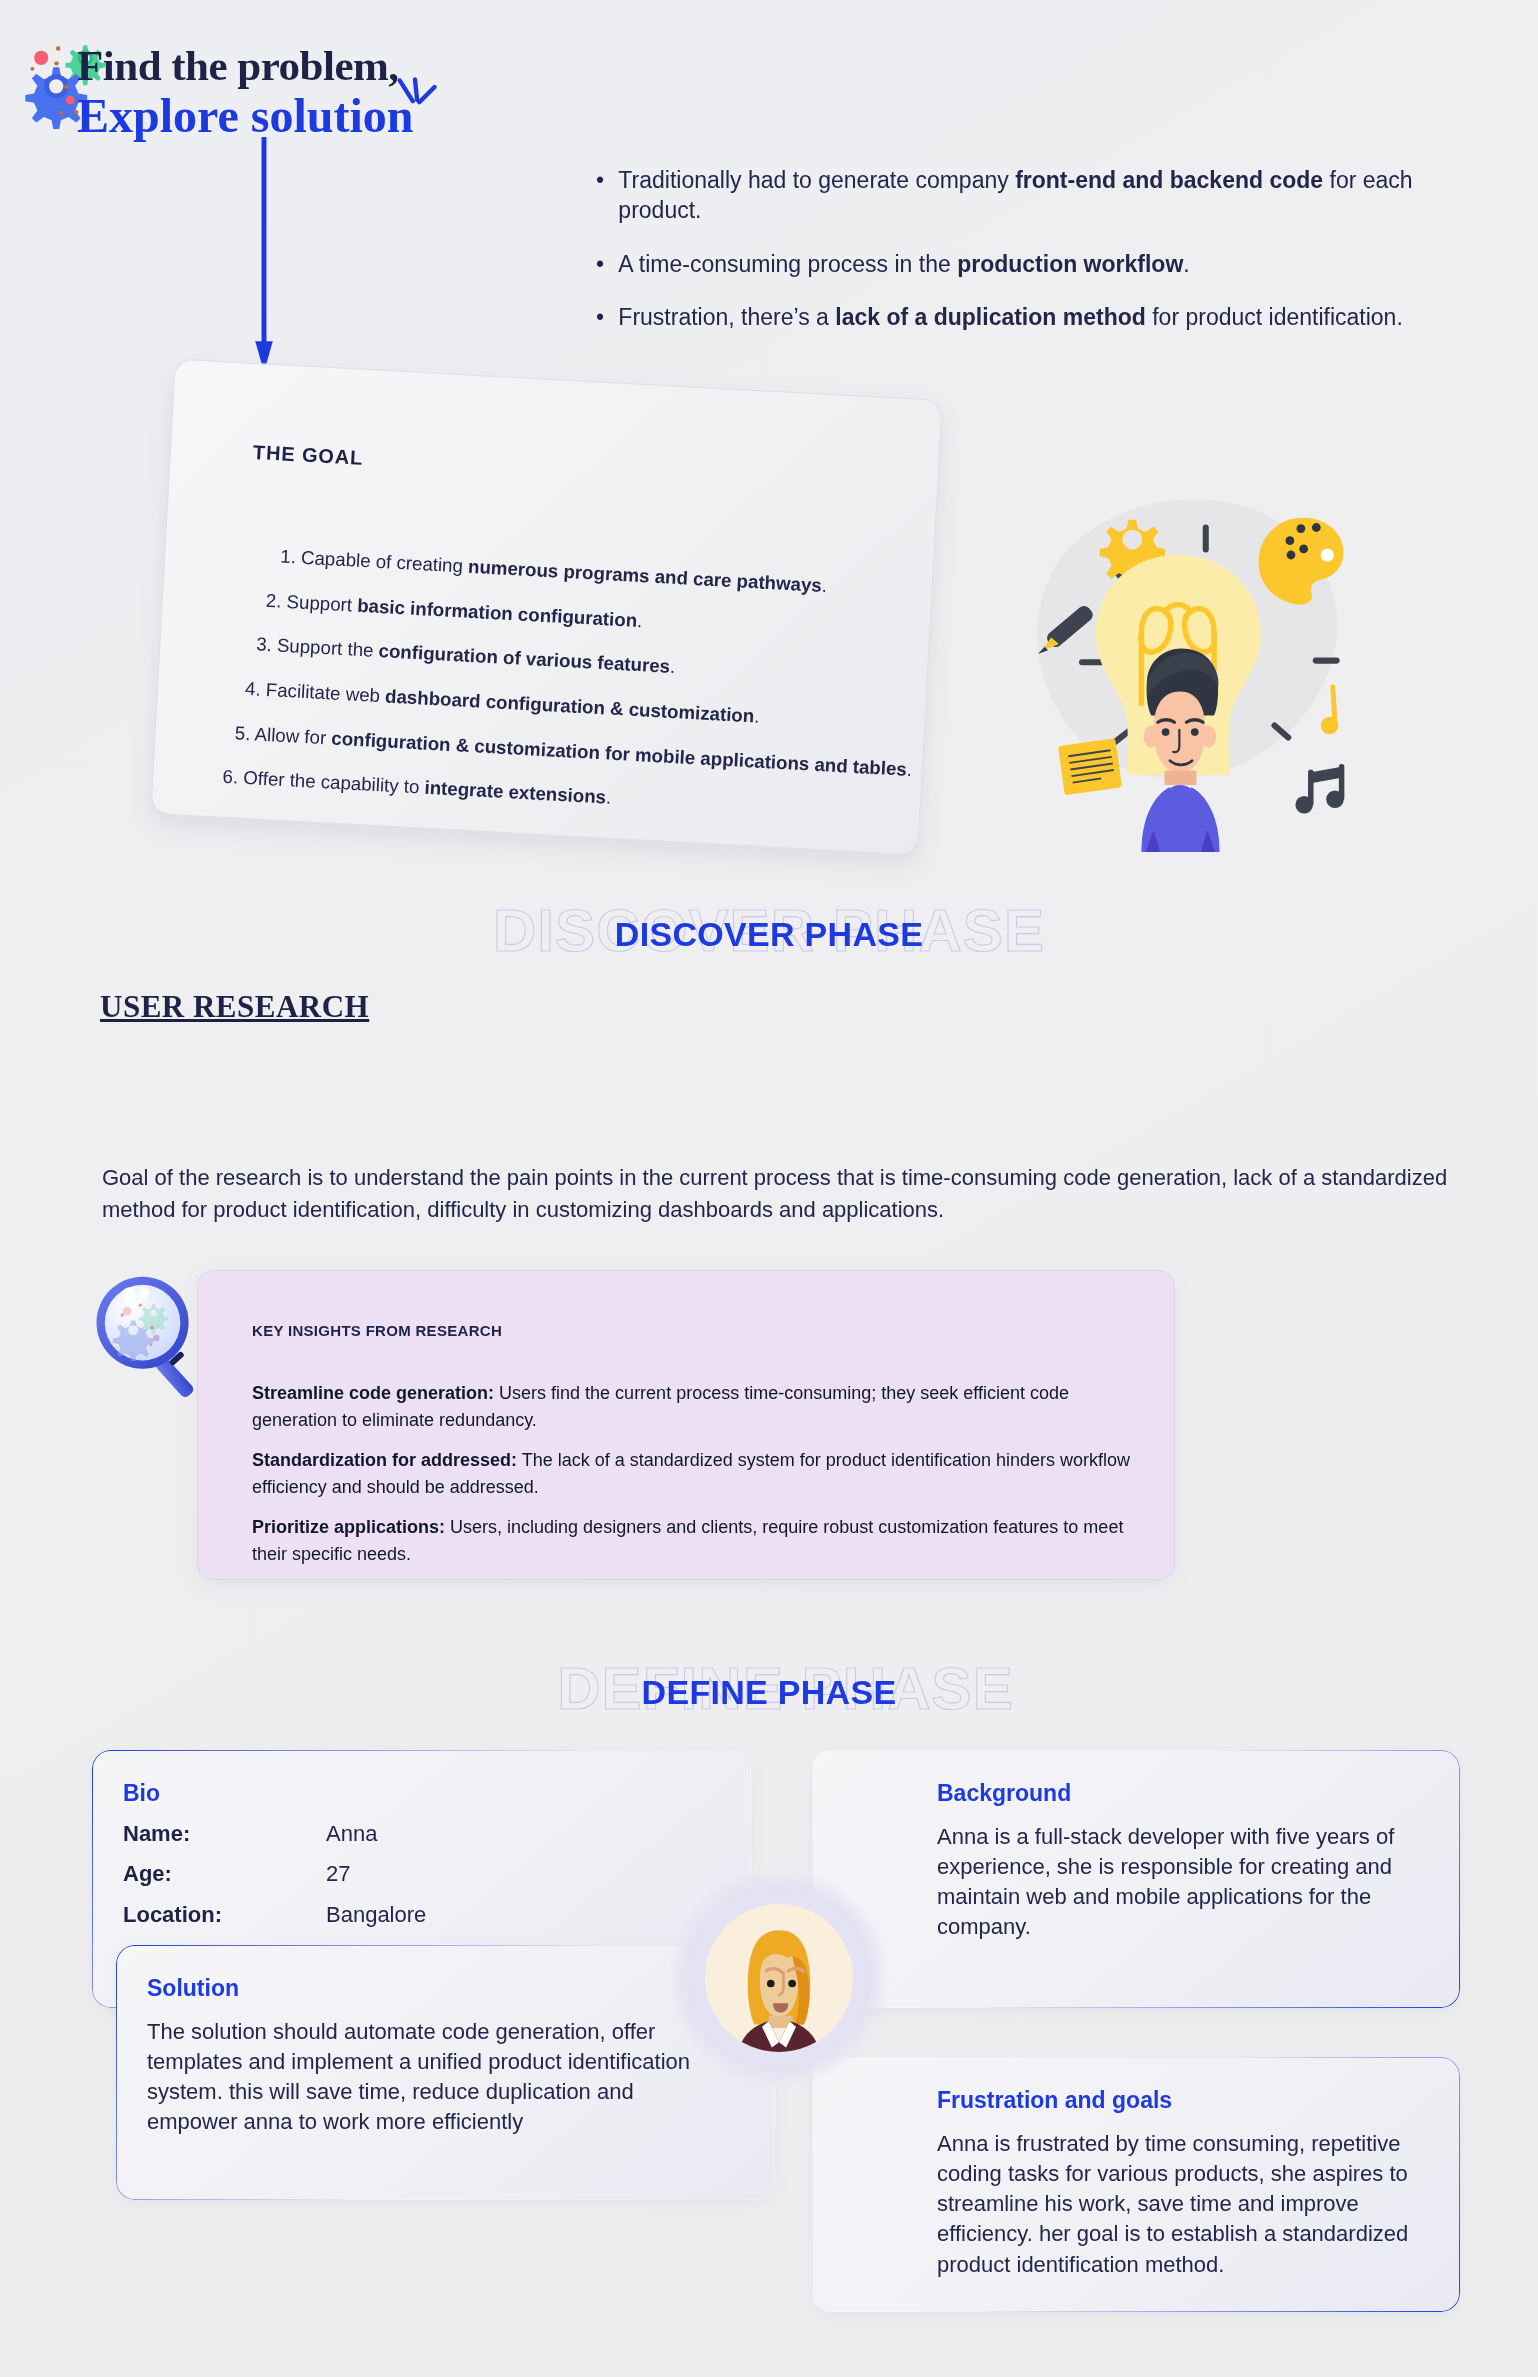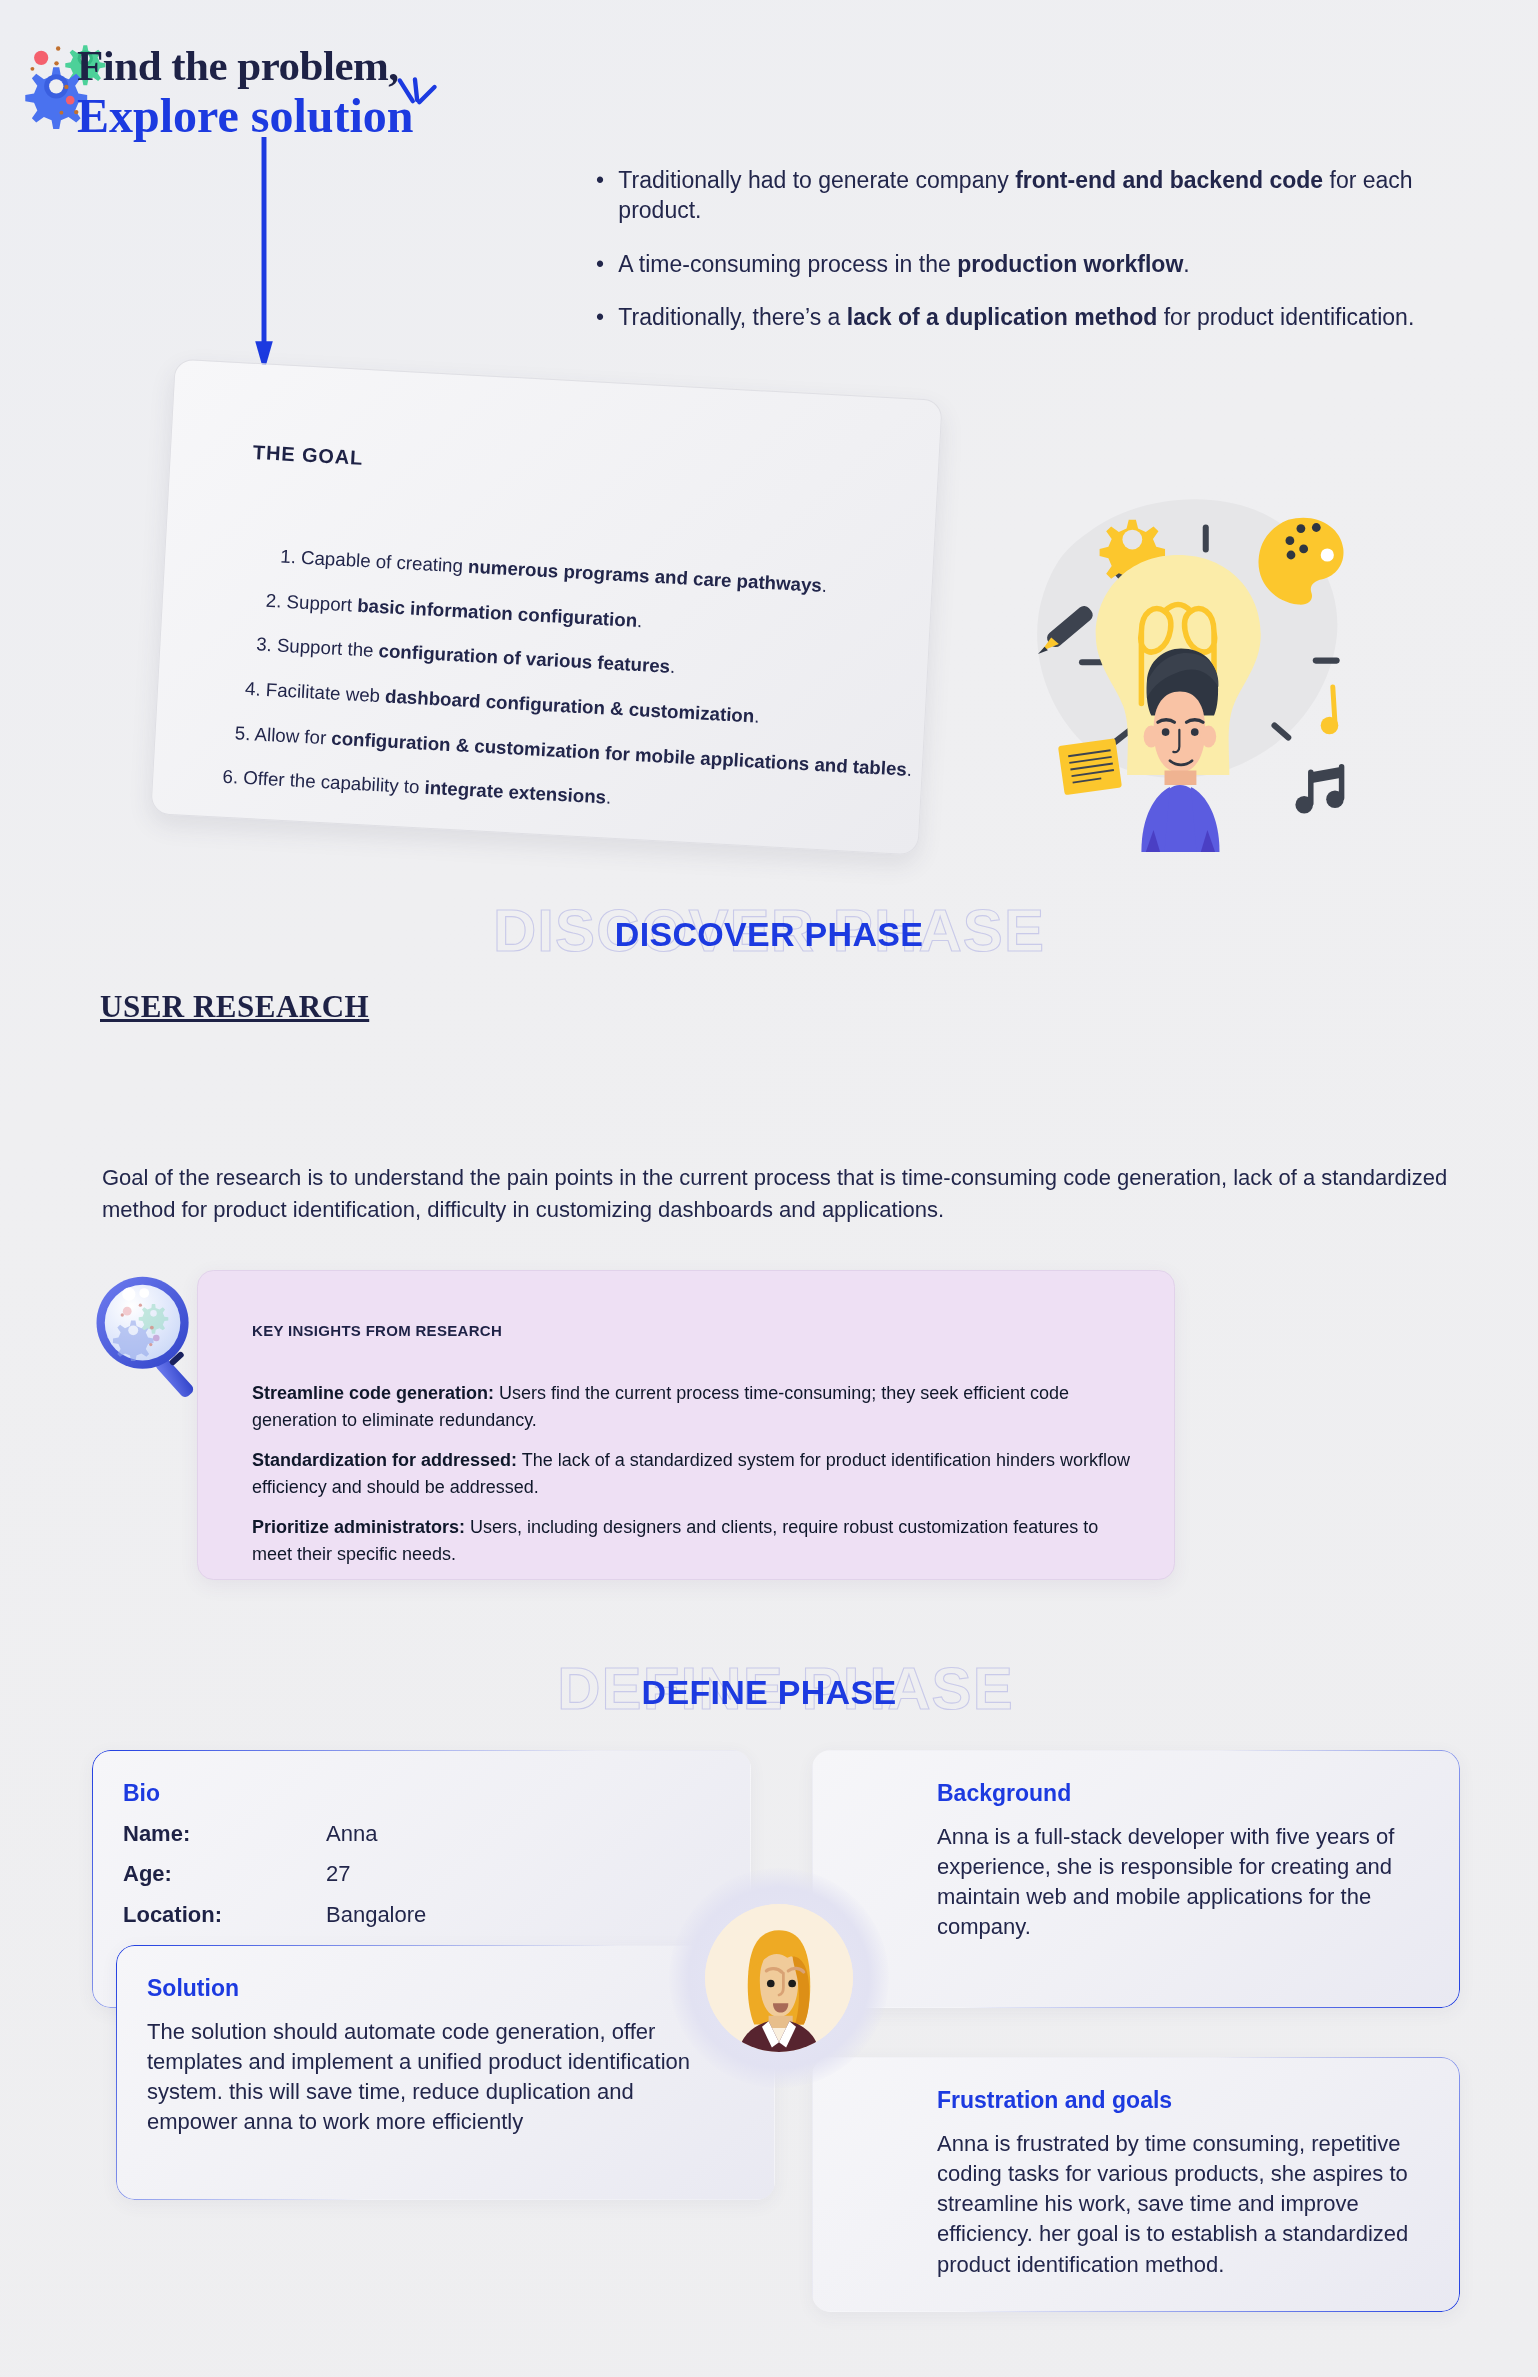--- a/index.html
+++ b/index.html
@@ -242,21 +242,21 @@
     <div class="bullet">
       <span class="dot">•</span>
       <span><span>Traditionally had to generate company </span><b>front-end and backend code</b><span> for each product.</span></span>
     </div>
     <div class="bullet">
       <span class="dot">•</span>
       <span><span>A time-consuming process in the </span><b>production workflow</b><span>.</span></span>
     </div>
     <div class="bullet">
       <span class="dot">•</span>
-      <span><span>Traditionally, there’s a </span><b>lack of a duplication method</b><span> for product identification.</span></span>
+      <span><span>Frustration, there’s a </span><b>lack of a duplication method</b><span> for product identification.</span></span>
     </div>
   </div>
 
   <div class="goal-card">
     <div class="goal-title">THE GOAL</div>
     <ul class="goal-list">
       <li class="gi1"><span>1. </span><span>Capable of creating </span><b>numerous programs and care pathways</b><span>.</span></li>
       <li class="gi2"><span>2. </span><span>Support </span><b>basic information configuration</b><span>.</span></li>
       <li class="gi3"><span>3. </span><span>Support the </span><b>configuration of various features</b><span>.</span></li>
       <li class="gi4"><span>4. </span><span>Facilitate web </span><b>dashboard configuration &amp; customization</b><span>.</span></li>
@@ -354,21 +354,21 @@
     <div class="solid">DISCOVER PHASE</div>
   </div>
 
   <div class="ur-heading">USER RESEARCH</div>
   <div class="ur-p" id="ur-p2">Goal of the research is to understand the pain points in the current process that is time-consuming code generation, lack of a standardized method for product identification, difficulty in customizing dashboards and applications.</div>
 
   <div class="insight-card">
     <div class="insight-title">KEY INSIGHTS FROM RESEARCH</div>
     <div class="insight-item" id="ins-0"><b>Streamline code generation:</b><span> Users find the current process time-consuming; they seek efficient code generation to eliminate redundancy.</span></div>
     <div class="insight-item" id="ins-1"><b>Standardization for addressed:</b><span> The lack of a standardized system for product  identification hinders workflow efficiency and should be addressed.</span></div>
-    <div class="insight-item" id="ins-2"><b>Prioritize administrators:</b><span>  Users, including designers and clients, require robust customization features to meet their specific needs.</span></div>
+    <div class="insight-item" id="ins-2"><b>Prioritize applications:</b><span>  Users, including designers and clients, require robust customization features to meet their specific needs.</span></div>
   </div>
 
   <svg class="magnifier" viewBox="0 0 270 270">
     <defs>
       <linearGradient id="mgRing" x1="0" y1="0" x2="1" y2="1">
         <stop offset="0%" stop-color="#6f7df0"></stop>
           <stop offset="100%" stop-color="#2f42c8"></stop>
       </linearGradient>
       <radialGradient id="mgGlass" cx="35%" cy="28%" r="85%">
         <stop offset="0%" stop-color="#ffffff"></stop>

